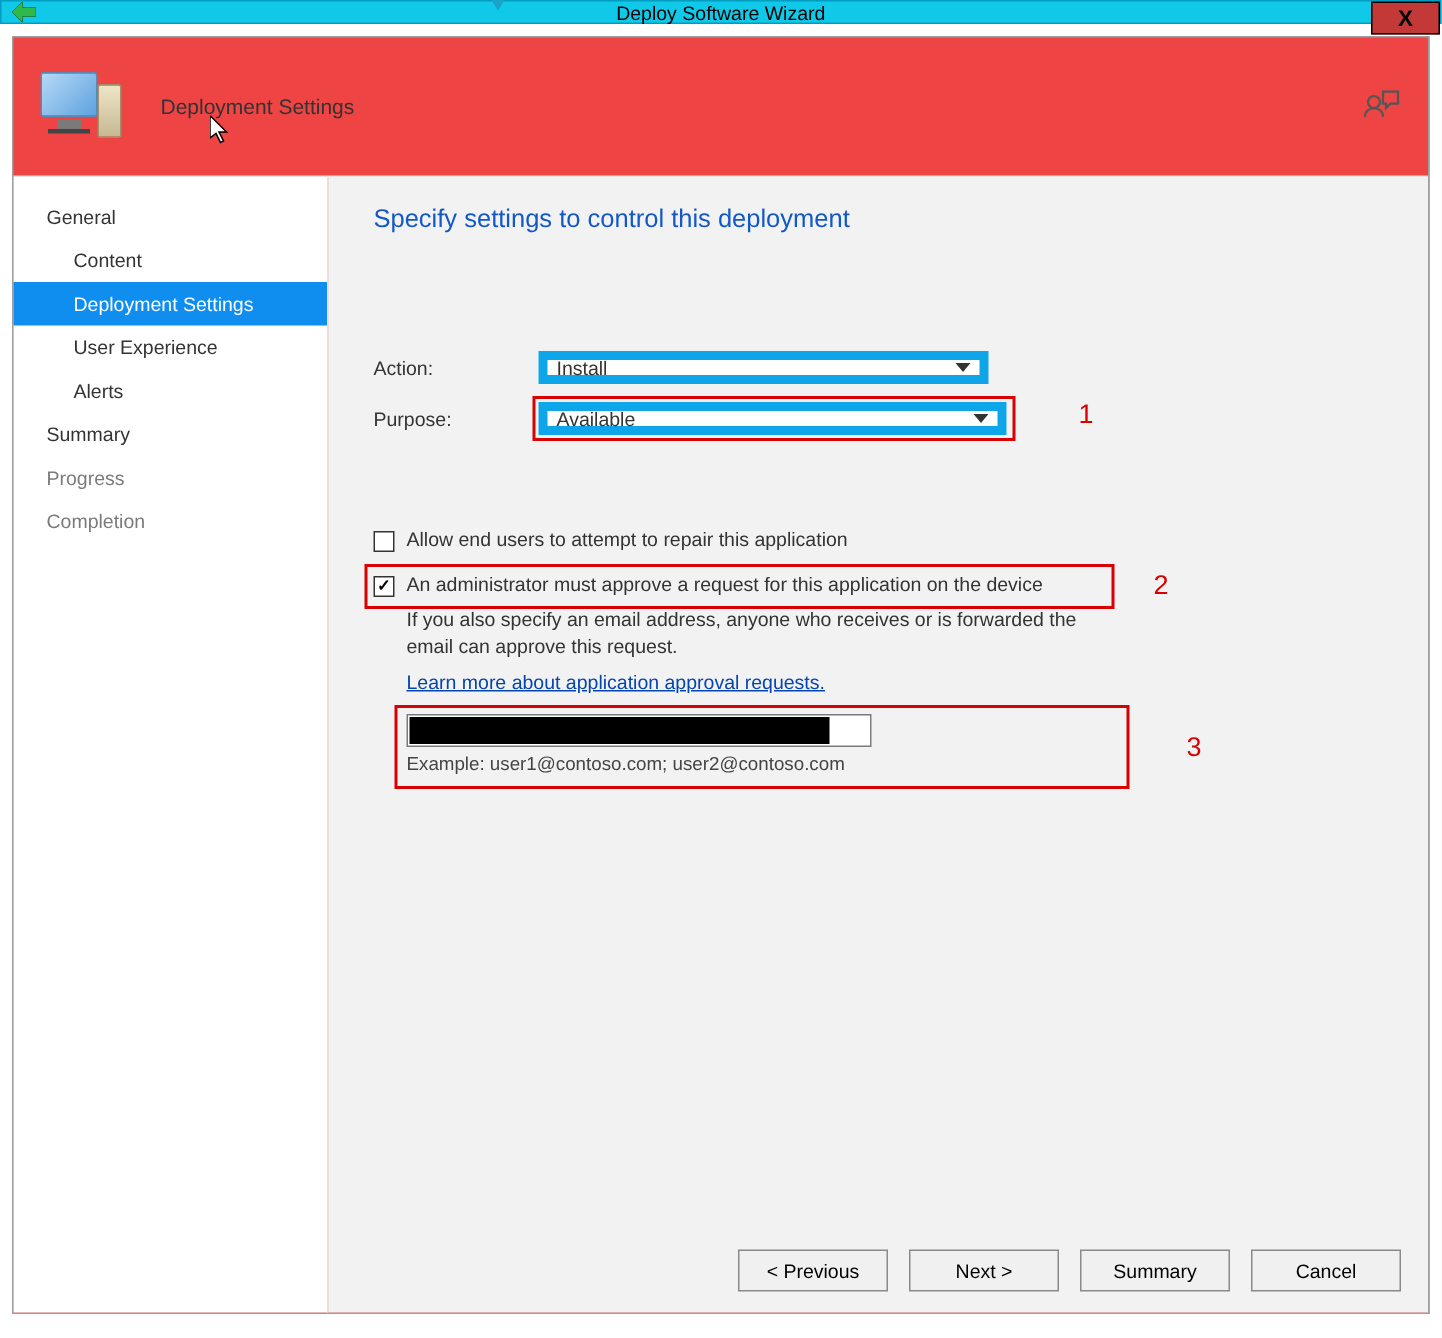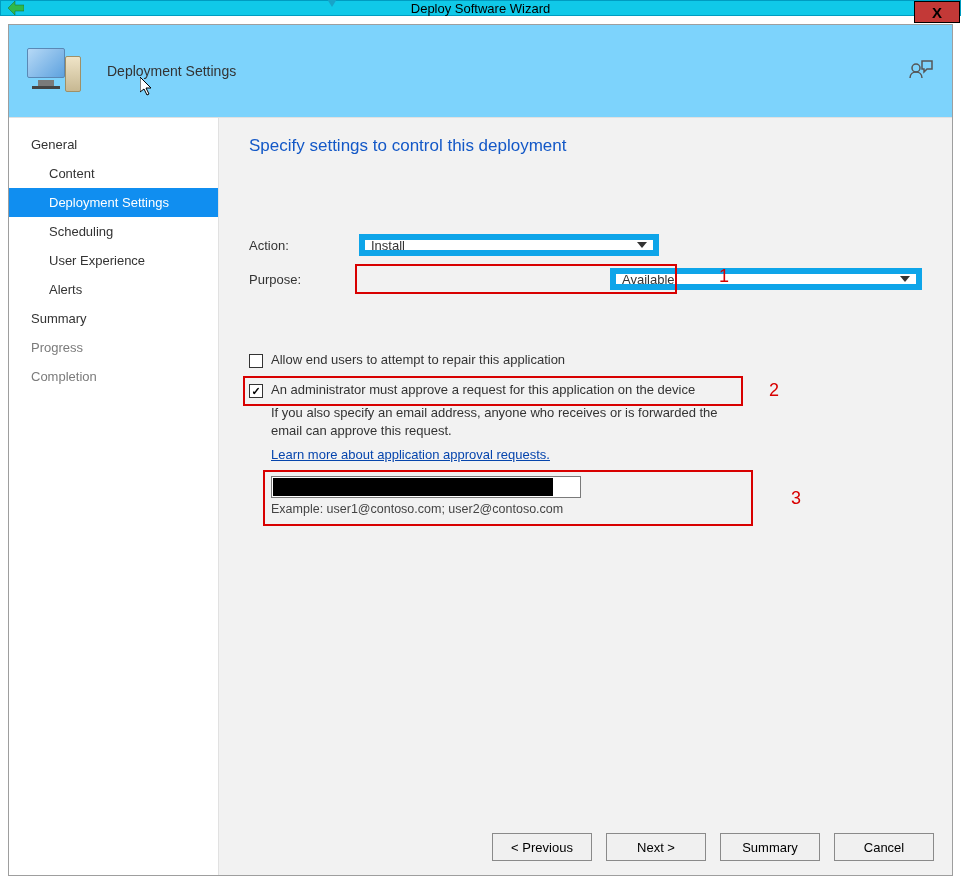--- a/index.html
+++ b/index.html
@@ -52,21 +52,21 @@
     border-left: 5px solid transparent;
     border-right: 5px solid transparent;
     border-top: 8px solid #18a3c8;
   }
 
   
   .outer {
     margin: 8px;
     border: 1px solid #9e9e9e;
     height: 852px;
-    background: #7dd3fc;
+    background: #ef4444;
     position: relative;
   }
 
   
   .header-band {
     height: 92px;
     display: flex;
     align-items: center;
     padding: 0 18px;
     position: relative;
@@ -340,21 +340,20 @@
     </div>
   </div>
 
   <div class="body">
 
     <div class="sidebar">
       <div class="side-blue-strip"></div>
       <div class="item">General</div>
       <div class="item sub">Content</div>
       <div class="item sub selected">Deployment Settings</div>
-      <div class="item sub">Scheduling</div>
       <div class="item sub">User Experience</div>
       <div class="item sub">Alerts</div>
       <div class="item">Summary</div>
       <div class="item dim">Progress</div>
       <div class="item dim">Completion</div>
     </div>
 
     <div class="main">
 
       <div class="main-heading">Specify settings to control this deployment</div>
@@ -364,21 +363,21 @@
       
       <div class="form-row">
         <div class="lbl">Action:</div>
         <div class="select-like">
           <span>Install</span>
           <span class="chev"></span>
         </div>
       </div>
 
       
-      <div class="form-row" style="position:relative;justify-content:space-between;">
+      <div class="form-row" style="position:relative;">
         <div class="lbl">Purpose:</div>
         <div class="select-like" style="width:312px;">
           <span>Available</span>
           <span class="chev"></span>
         </div>
         <div class="hbox-red" style="left:106px; top:-4px; width:322px; height:30px;"></div>
         <div class="annot" style="left:470px; top:-2px;">1</div>
       </div>
 
       <div style="height:40px"></div>

